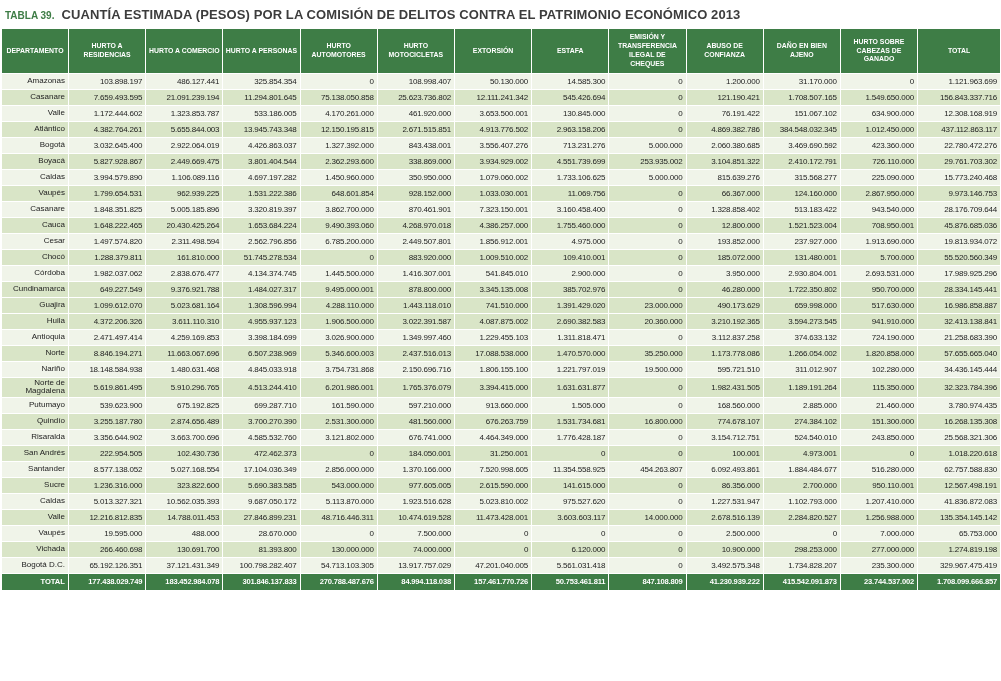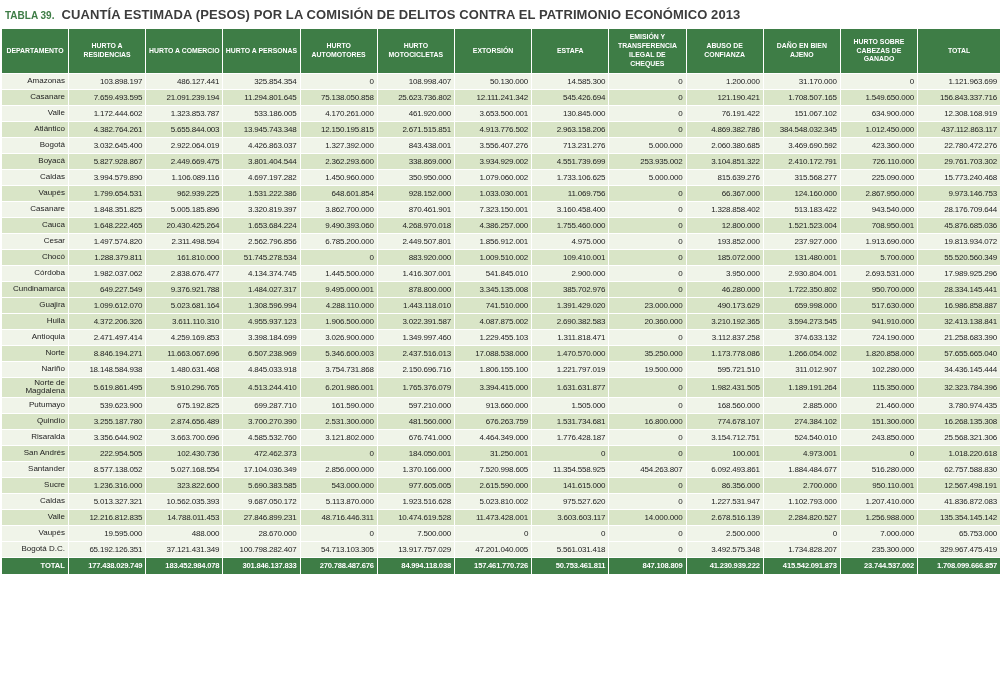--- a/index.html
+++ b/index.html
@@ -526,20 +526,35 @@
           <td class="num">0</td>
           <td class="num">7.500.000</td>
           <td class="num">0</td>
           <td class="num">0</td>
           <td class="num">0</td>
           <td class="num">2.500.000</td>
           <td class="num">0</td>
           <td class="num">7.000.000</td>
           <td class="num">65.753.000</td>
         </tr>
+        <tr class="alt">
+          <td class="dept">Vichada</td>
+          <td class="num">266.460.698</td>
+          <td class="num">130.691.700</td>
+          <td class="num">81.393.800</td>
+          <td class="num">130.000.000</td>
+          <td class="num">74.000.000</td>
+          <td class="num">0</td>
+          <td class="num">6.120.000</td>
+          <td class="num">0</td>
+          <td class="num">10.900.000</td>
+          <td class="num">298.253.000</td>
+          <td class="num">277.000.000</td>
+          <td class="num">1.274.819.198</td>
+        </tr>
         <tr class="base">
           <td class="dept">Bogotá D.C.</td>
           <td class="num">65.192.126.351</td>
           <td class="num">37.121.431.349</td>
           <td class="num">100.798.282.407</td>
           <td class="num">54.713.103.305</td>
           <td class="num">13.917.757.029</td>
           <td class="num">47.201.040.005</td>
           <td class="num">5.561.031.418</td>
           <td class="num">0</td>

